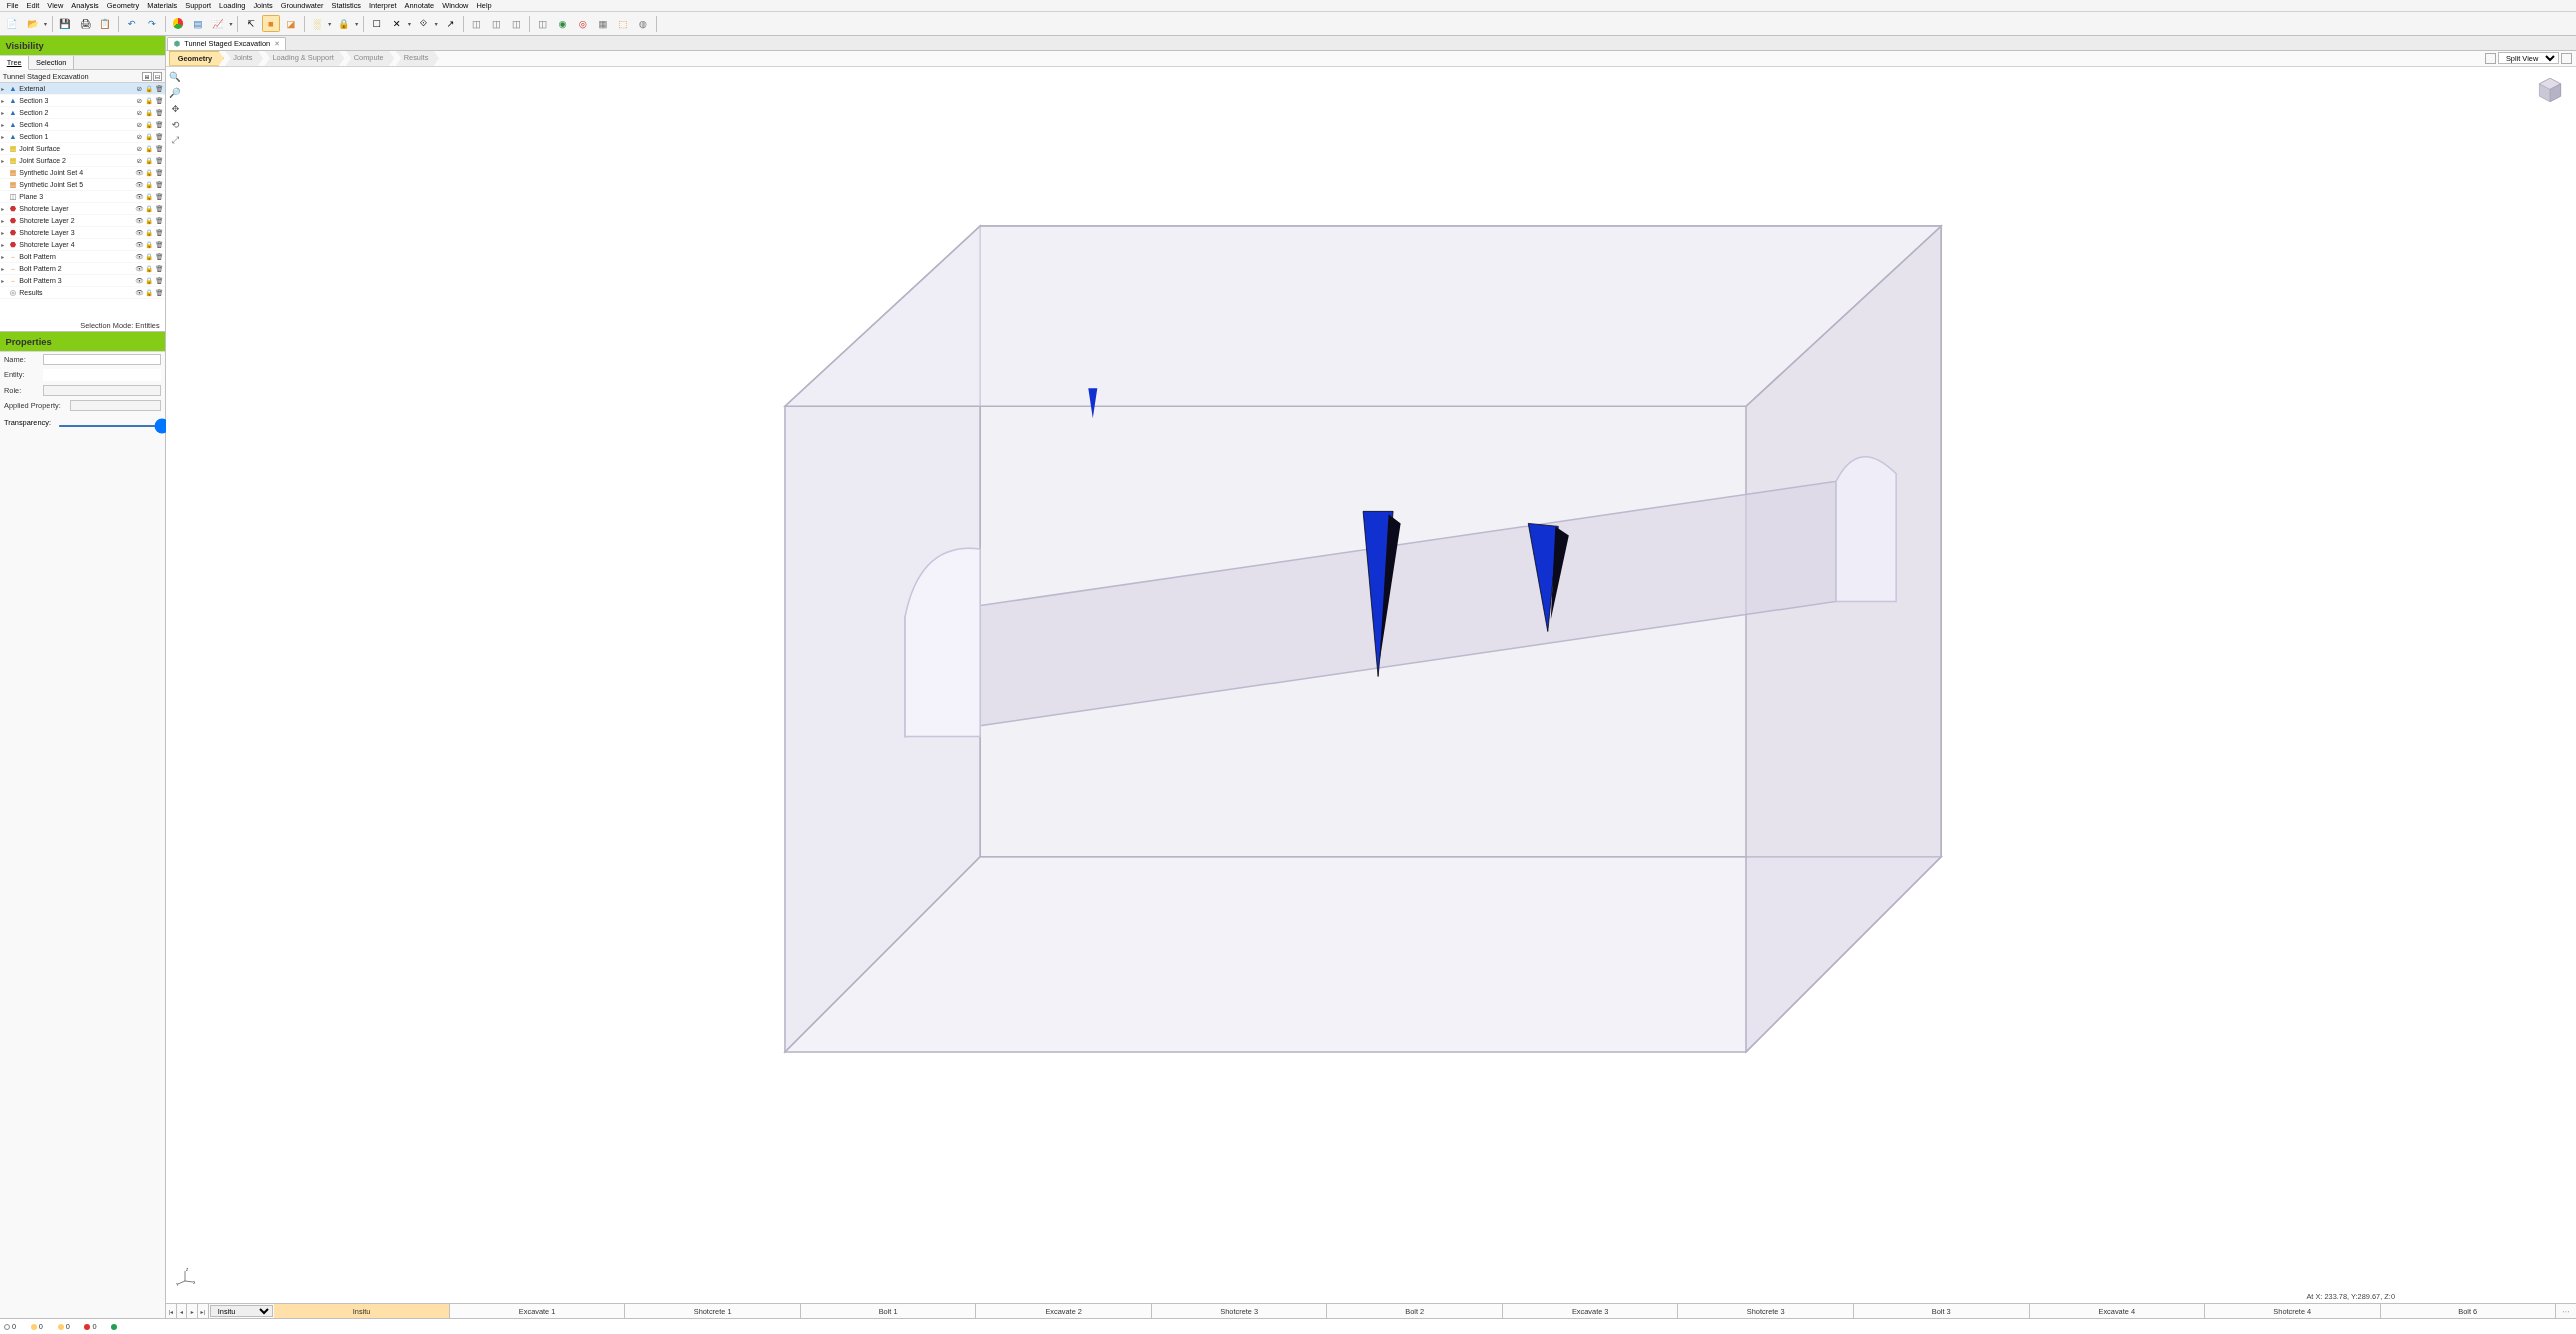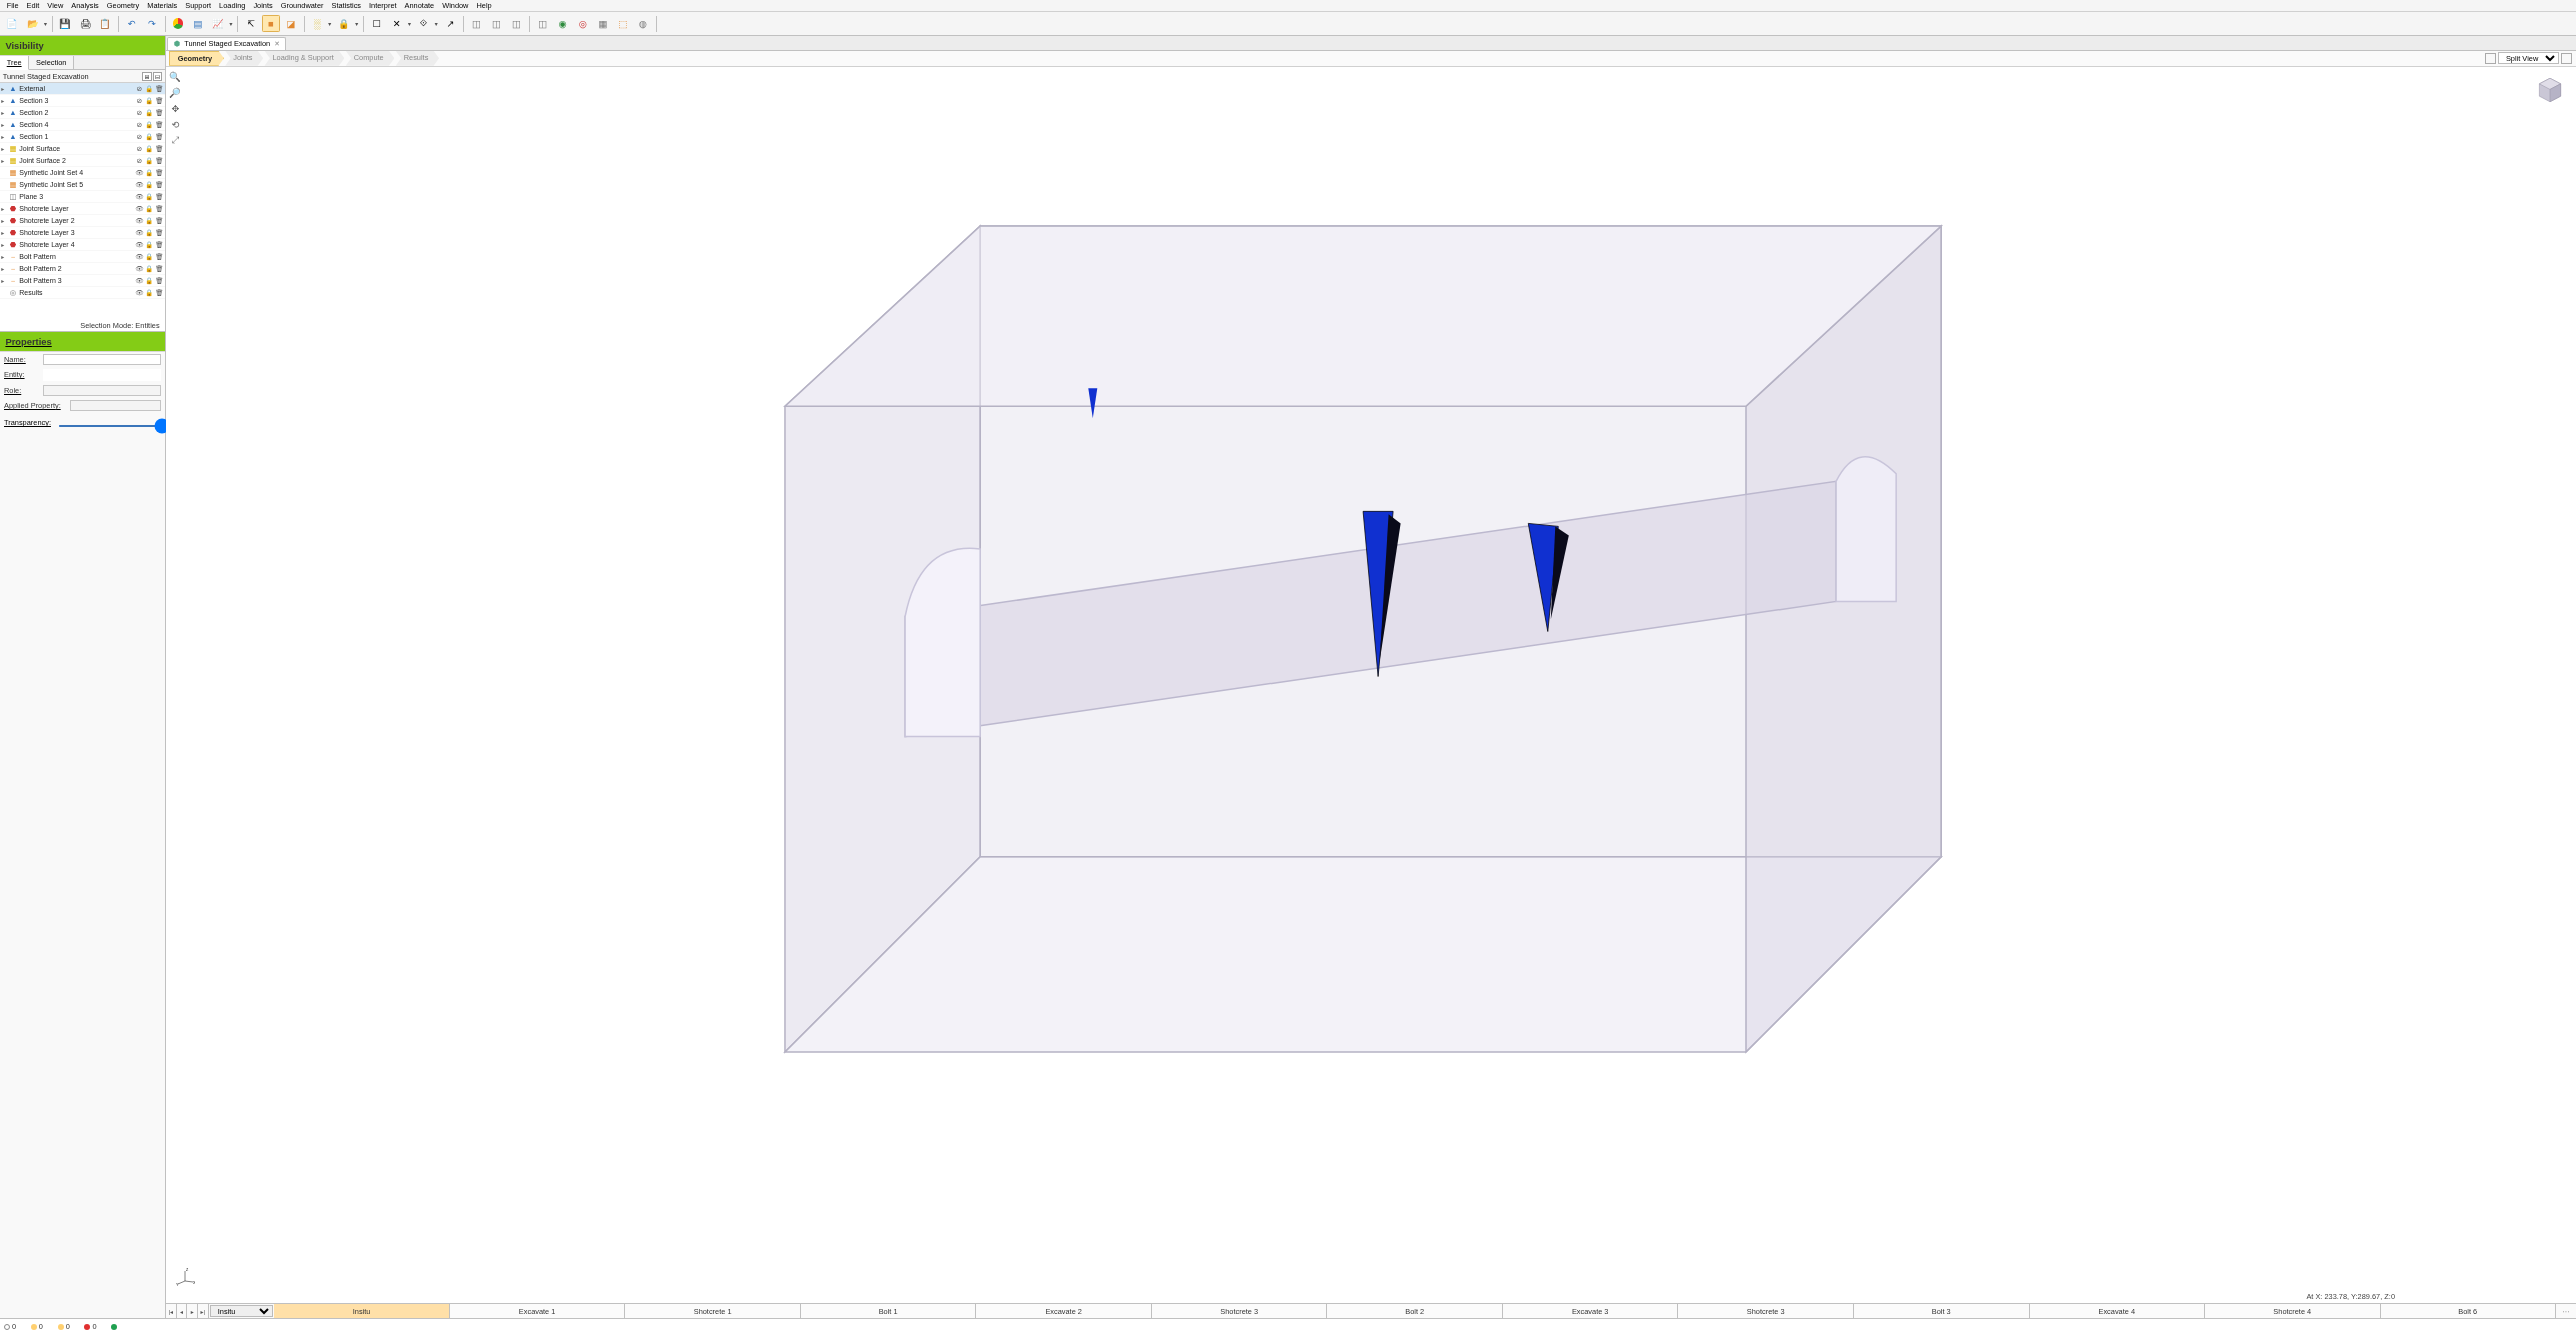--- a/index.html
+++ b/index.html
@@ -26,21 +26,21 @@
 .tree { flex: 0 0 auto; overflow-y: auto; background: #fff; }
 .tree-row { display: flex; align-items: center; height: 12px; padding: 0 1.3px; border-bottom: 0.7px solid #f7f7f7; }
 .tree-row.selected { background: #d6e8f7; }
 .tw { width: 6.7px; color: #666; font-size: 6px; }
 .ic { width: 10px; height: 8.7px; display: inline-flex; align-items: center; justify-content: center; font-size: 7.4px; }
 .tree-row .label { flex: 1; padding-left: 1.3px; font-size: 7px; color: #222; }
 .row-icons { display: flex; gap: 1.3px; }
 .row-icons span { width: 8.7px; text-align: center; font-size: 6.7px; color: #555; }
 .spacer { height: 20px; background: #fff; }
 
-.props { border-top: 0.7px solid #c0c0c0; display: flex; flex-direction: column; flex: 1; text-decoration: underline; }
+.props { border-top: 0.7px solid #c0c0c0; display: flex; flex-direction: column; flex: 1; }
 .prop-row { display: flex; align-items: center; padding: 2px 4px; gap: 2px; justify-content: center; }
 .prop-row label { width: 37px; color: #333; }
 .prop-row input[type=text], .prop-row .wide { flex: 1; border: 0.7px solid #c4c4c4; height: 11.4px; padding: 0 2.7px; background: #fff; }
 .prop-row.full label { width: auto; min-width: 64px; }
 .slider-row { display: flex; align-items: flex-end; padding: 2px 4px; gap: 7px; }
 .slider-row input[type=range] { flex: 1; height: 2.7px; }
 .spin { display: flex; align-items: center; border: 0.7px solid #c4c4c4; height: 12px; }
 .spin input { width: 25.4px; border: none; text-align: right; padding-right: 1.3px; }
 .spin .arrows { width: 8px; display: flex; flex-direction: column; font-size: 4px; line-height: 4.7px; text-align: center; color: #555; }
 

